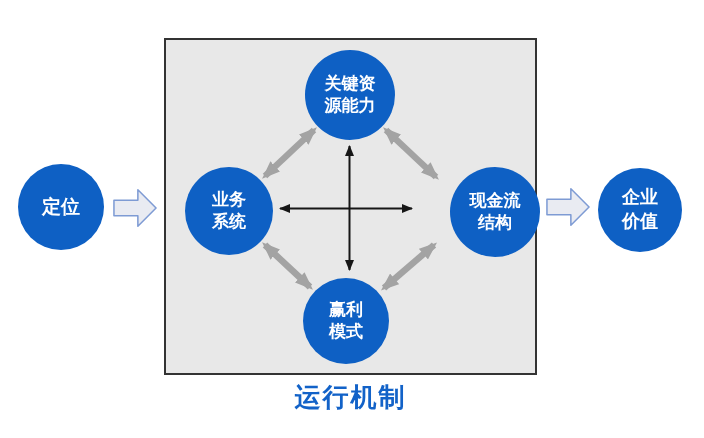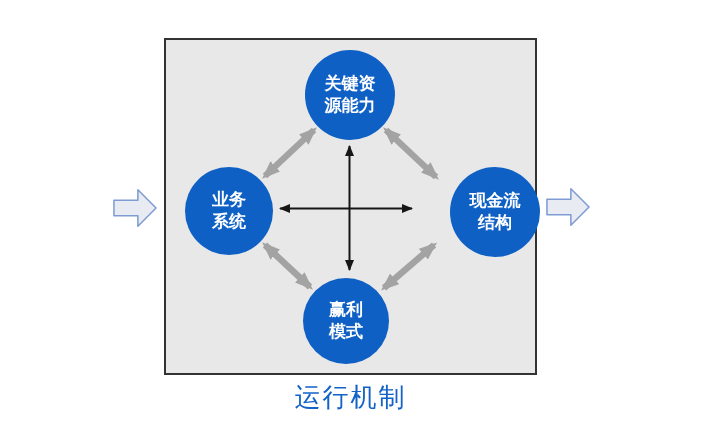--- a/index.html
+++ b/index.html
@@ -64,30 +64,33 @@
   .block-arrow-1 { left: 113px; top: 187px; }
   .block-arrow-2 { left: 546px; top: 186px; }
 
   .mechanism-caption {
     position: absolute;
     left: 164px;
     top: 380px;
     width: 373px;
     text-align: center;
     font-size: 26px;
-    font-weight: normal;
+    font-weight: bold;
     letter-spacing: 2px;
     color: var(--caption-blue, #1262C8);
   }
 </style>
 </head>
 <body>
 
 <div class="canvas">
 
+  <div class="node node-positioning">
+    <div class="node-line">定位</div>
+  </div>
 
   <svg class="block-arrow block-arrow-1" viewBox="0 0 46 42">
     <polygon points="1,13 26,13 26,2 45,21 26,40 26,29 1,29" style="fill:var(--block-arrow-fill,#E9EBF2); stroke:var(--block-arrow-stroke,#7E9BD4); stroke-width:1.6; stroke-linejoin:round;"></polygon>
   </svg>
 
   <div class="mechanism-box"></div>
 
   <svg class="arrows-layer" viewBox="0 0 373 337">
     <defs>
       <marker id="mGray" markerUnits="userSpaceOnUse" markerWidth="18" markerHeight="14" refX="14" refY="7" orient="auto-start-reverse">
@@ -128,16 +131,20 @@
 
   <div class="node node-profit">
     <div class="node-line">赢利</div>
     <div class="node-line">模式</div>
   </div>
 
   <svg class="block-arrow block-arrow-2" viewBox="0 0 46 42">
     <polygon points="1,13 26,13 26,2 45,21 26,40 26,29 1,29" style="fill:var(--block-arrow-fill,#E9EBF2); stroke:var(--block-arrow-stroke,#7E9BD4); stroke-width:1.6; stroke-linejoin:round;"></polygon>
   </svg>
 
+  <div class="node node-enterprise">
+    <div class="node-line">企业</div>
+    <div class="node-line">价值</div>
+  </div>
 
   <div class="mechanism-caption">运行机制</div>
 
 </div>
 
 </body></html>

